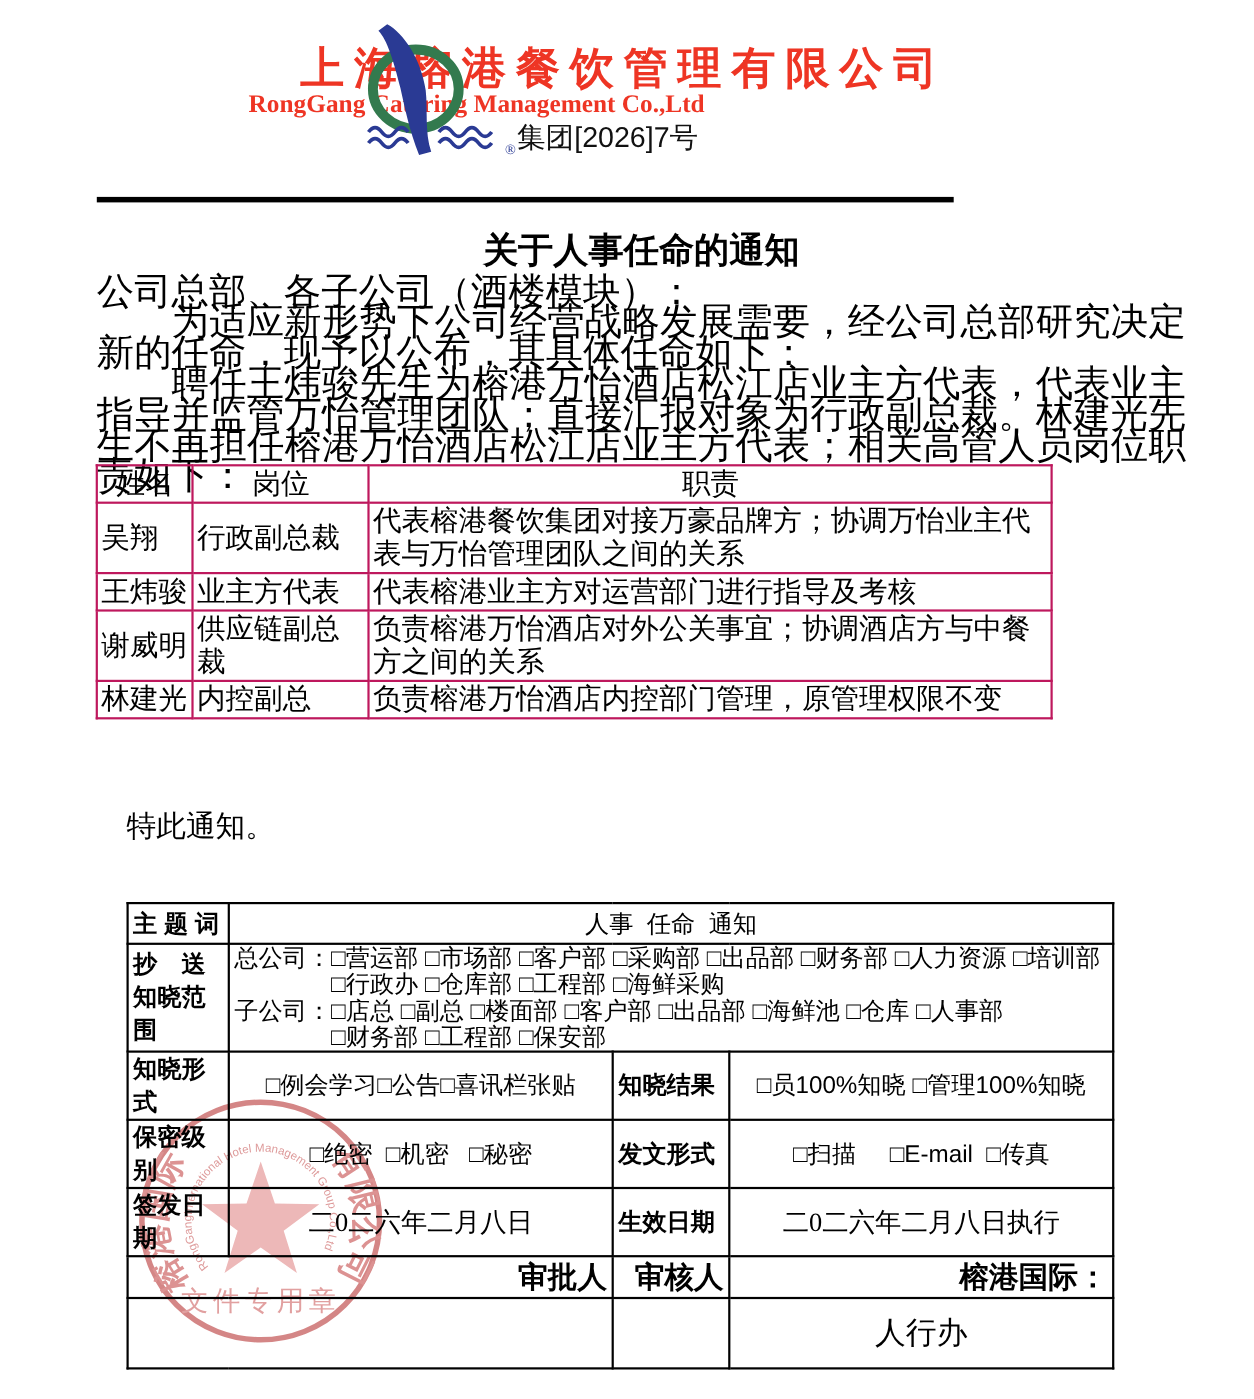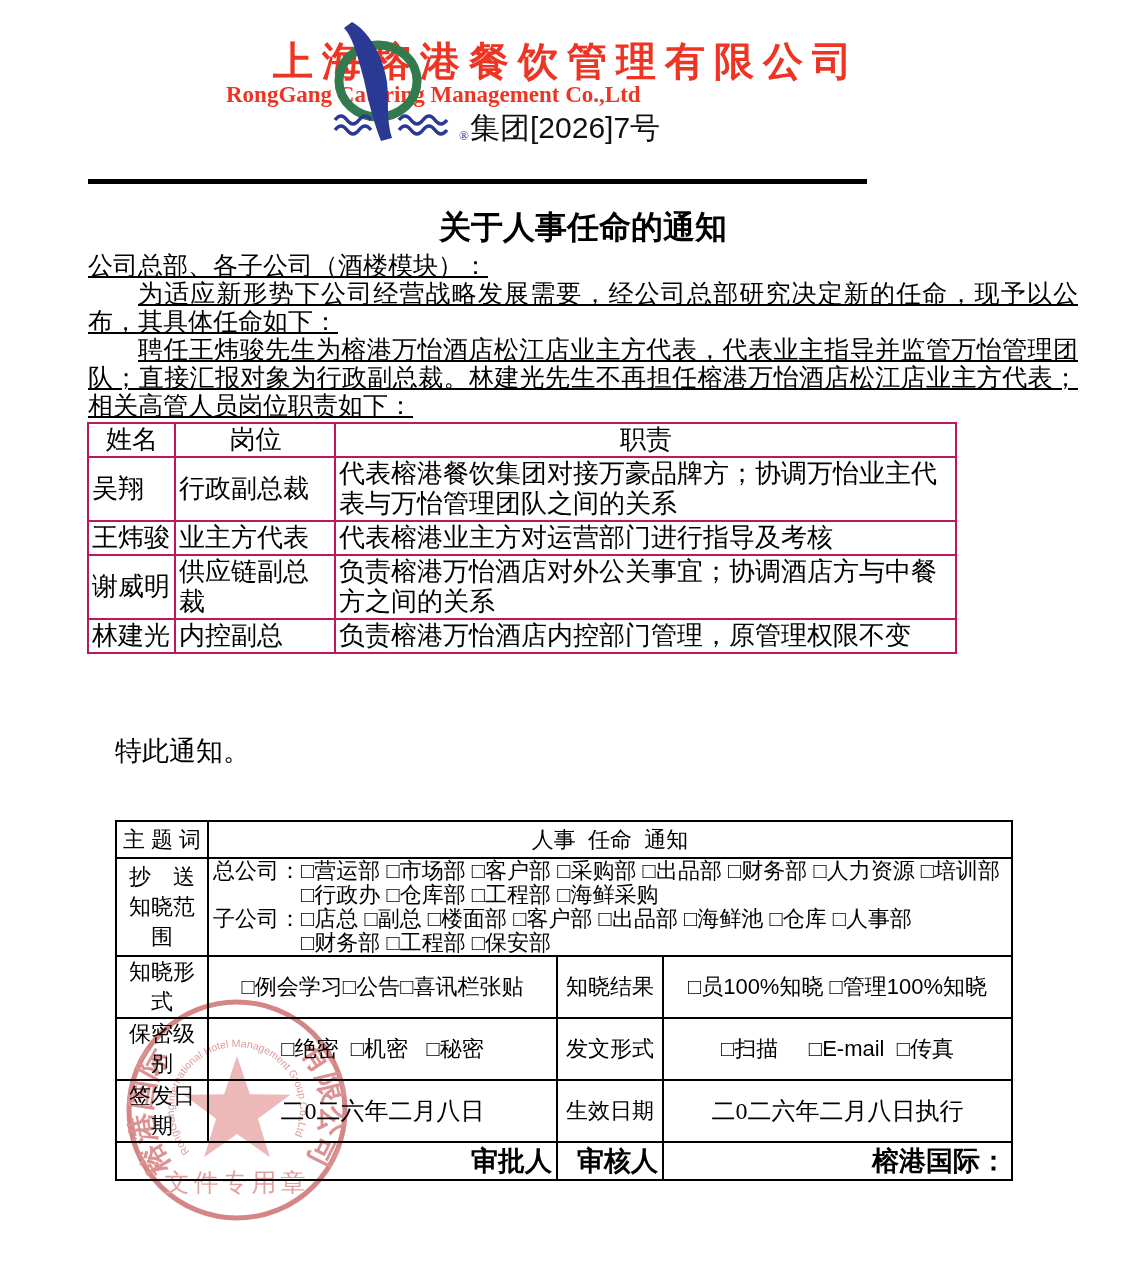--- a/index.html
+++ b/index.html
@@ -4,45 +4,45 @@
 <style>
   html,body{margin:0;padding:0;background:#ffffff;}
   #page{position:relative;width:1140px;height:1272px;background:#fff;overflow:hidden;
         font-family:"Liberation Serif","DejaVu Serif",serif;color:#000;}
   .abs{position:absolute;}
 
   
   .company-cn{left:273px;top:34px;font-size:40px;font-weight:bold;letter-spacing:9px;
               color:#ee3524;white-space:nowrap;font-family:"Liberation Sans","DejaVu Sans",sans-serif;}
   .company-en{left:226px;top:82px;font-size:23px;font-weight:bold;color:#ee3524;white-space:nowrap;}
-  .doc-number{left:470px;top:108px;font-size:30px;color:#111;white-space:nowrap;
+  .doc-number{left:470px;top:108px;font-size:26px;color:#111;white-space:nowrap;
               font-family:"Liberation Sans","DejaVu Sans",sans-serif;}
   .head-rule{left:88px;top:179px;width:779px;height:5px;background:#000;}
 
   
   .doc-title{left:88px;top:206px;width:990px;text-align:center;font-size:32px;font-weight:bold;
              font-family:"Liberation Sans","DejaVu Sans",sans-serif;}
-  .body-text{left:88px;top:252px;width:990px;font-size:25px;line-height:28px;text-align:justify;text-decoration:underline;}
+  .body-text{left:88px;top:252px;width:990px;font-size:34px;line-height:28px;text-align:justify;}
   .indent{text-indent:2em;}
 
   
   .tbl1{left:87px;top:422px;width:853px;border-collapse:collapse;table-layout:fixed;
         font-size:26px;line-height:30px;}
   .tbl1 td,.tbl1 th{border:2px solid #be185d;padding:1px 2px 1px 3px;vertical-align:middle;
         font-weight:normal;text-align:left;word-break:break-all;}
   .tbl1 th{text-align:center;}
   .col-name{width:80px;} .col-post{width:153px;} .col-duty{width:614px;}
 
   .closing{left:115px;top:733px;font-size:27px;}
 
   
   .tbl2{left:115px;top:820px;width:896px;border-collapse:collapse;table-layout:fixed;
         font-family:"Liberation Sans","DejaVu Sans",sans-serif;font-size:22px;}
   .tbl2 td{border:2px solid #000;padding:0 4px;vertical-align:middle;word-break:break-all;}
-  .lbl{font-weight:normal;text-align:center;padding:0 2px;}
+  .lbl{font-weight:bold;text-align:left;padding:0 2px;}
   .val{white-space:pre-wrap;text-align:center;}
   .serifv{font-family:"Liberation Serif","DejaVu Serif",serif;font-size:24px;}
   .cc-cell{padding:2px 4px;}
   .cc-group{display:flex;align-items:flex-start;line-height:24px;}
   .cc-prefix{flex:0 0 auto;}
   .cc-lines{flex:1;}
   .big-lbl{font-size:27px;font-weight:bold;text-align:right;}
   .draft-val{text-align:center;font-family:"Liberation Serif","DejaVu Serif",serif;font-size:28px;}
 
   
@@ -162,20 +162,25 @@
       <td class="lbl">签发日期</td>
       <td class="val serifv">二0二六年二月八日</td>
       <td class="lbl">生效日期</td>
       <td class="val serifv">二0二六年二月八日执行</td>
     </tr>
     <tr style="height:33px">
       <td colspan="2" class="big-lbl">审批人</td>
       <td class="big-lbl">审核人</td>
       <td class="big-lbl">榕港国际：</td>
     </tr>
+    <tr style="height:64px">
+      <td colspan="2"></td>
+      <td></td>
+      <td class="draft-val">人行办</td>
+    </tr>
   </tbody>
     </table>
 
   <svg class="abs seal-svg" width="230" height="230" viewBox="0 0 230 230">
     <defs>
       <path id="sealArcCn" d="M54.2,175.8 A86,86 0 1 1 175.8,175.8" fill="none"></path>
       <path id="sealArcEn" d="M70.5,159.5 A63,63 0 1 1 159.5,159.5" fill="none"></path>
     </defs>
     <circle cx="115" cy="115" r="108" fill="none" stroke="#d27f7f" stroke-width="5"></circle>
     <polygon points="115,61 127.9,99.2 168.3,99.7 135.9,123.8 147.9,162.3 115,139 82.1,162.3 94.1,123.8 61.7,99.7 102.1,99.2" fill="#ecb4b4"></polygon>

